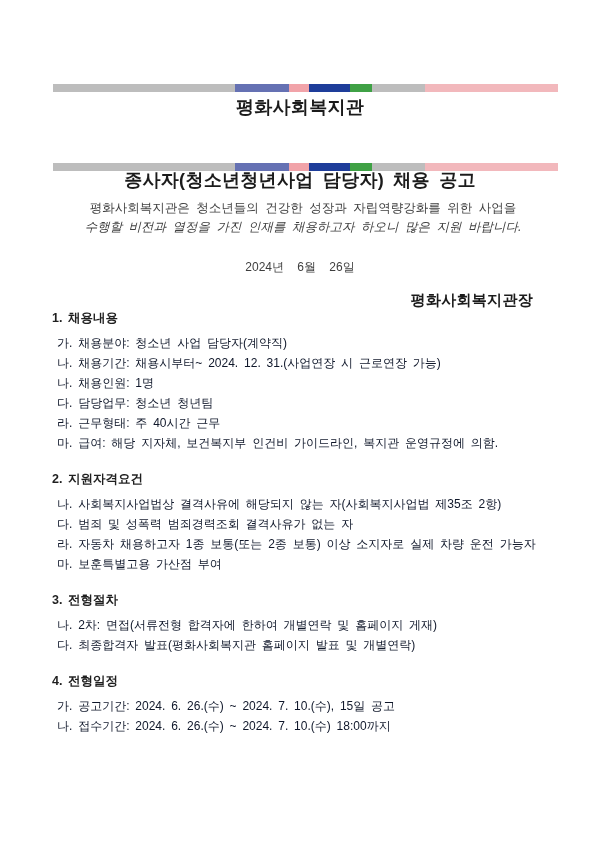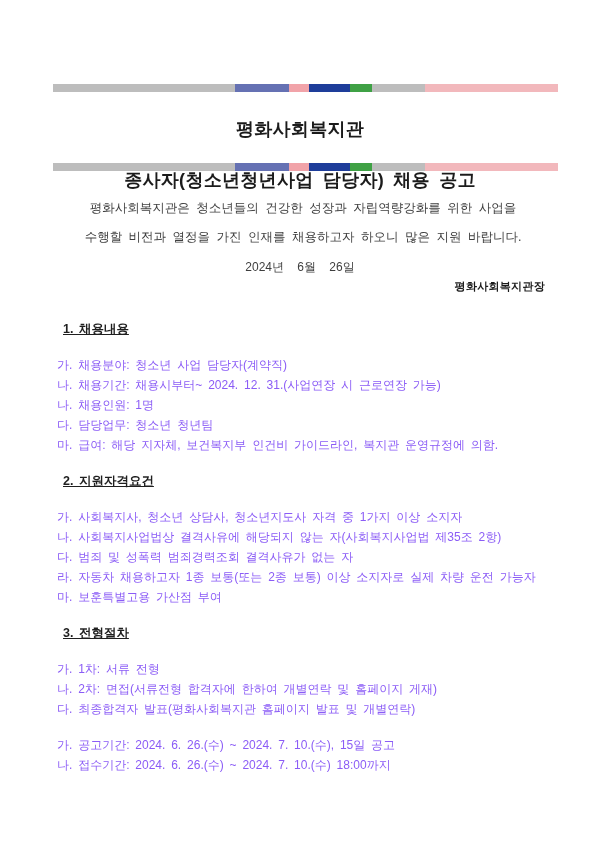--- a/index.html
+++ b/index.html
@@ -27,78 +27,77 @@
     left: 0; right: 0;
     margin: 0;
     text-align: center;
     font-size: 18px;
     line-height: 24px;
     font-weight: bold;
     color: #1b1b1b;
     word-spacing: 4px;
     letter-spacing: 0.3px;
   }
-  .title-line.l1 { top: 117px; text-align: center; }
+  .title-line.l1 { top: 95px; text-align: center; }
   .title-line.l2 { top: 129px; margin-top: 39px; }
   .intro-line {
     position: absolute;
     left: 0; right: 0;
     margin: 0;
     text-align: center;
     font-size: 12.5px;
     line-height: 18px;
     color: #3e3e3e;
     word-spacing: 3px;
     padding-left: 6px;
   }
   .intro-line.l1 { top: 199px; }
-  .intro-line.l2 { top: 228px; }
+  .intro-line.l2 { top: 218px; font-style: italic; }
   .date-line {
     position: absolute;
     top: 259px;
     left: 0; right: 0;
     margin: 0;
     text-align: center;
     font-size: 12px;
     color: #3e3e3e;
     white-space: pre;
   }
   .signer-line {
     position: absolute;
     top: 279px;
     right: 55px;
-    margin: 0;
+    margin: 12px;
     text-align: right;
-    font-size: 11px;
+    font-size: 15px;
     font-weight: bold;
     color: #1b1b1b;
     letter-spacing: 0.3px;
   }
   .sections {
     position: absolute;
     top: 303px;
     left: 47px;
     right: 30px;
   }
   .section { margin: 0 0 16px 0; }
   .section-heading {
-    margin: 16px;
+    margin: 5px;
     font-size: 12.5px;
     font-weight: bold;
     line-height: 20px;
     color: #1f1f1f;
     word-spacing: 2px;
-    text-decoration: underline;
   }
   .section-item {
     margin: 0;
     padding-left: 10px;
     font-size: 12px;
     line-height: 20px;
-    color: #8b5cf6;
+    color: #0f172a;
     word-spacing: 2.5px;
     white-space: nowrap;
   }
   .section-item.indent-1 { padding-left: 30px; }
 </style>
 </head>
 <body>
 
 <div class="page">
 
@@ -131,35 +130,35 @@
   <p class="date-line">2024년    6월    26일</p>
   <p class="signer-line">평화사회복지관장</p>
 
   <div class="sections" id="sections">
       <div class="section">
         <p class="section-heading">1. 채용내용</p>
         <p class="section-item">가. 채용분야: 청소년 사업 담당자(계약직)</p>
         <p class="section-item">나. 채용기간: 채용시부터~ 2024. 12. 31.(사업연장 시 근로연장 가능)</p>
         <p class="section-item">나. 채용인원: 1명</p>
         <p class="section-item">다. 담당업무: 청소년 청년팀</p>
+        <p class="section-item">라. 근무형태: 주 40시간 근무</p>
         <p class="section-item">마. 급여: 해당 지자체, 보건복지부 인건비 가이드라인, 복지관 운영규정에 의함.</p>
       </div>
       <div class="section">
         <p class="section-heading">2. 지원자격요건</p>
-        <p class="section-item">가. 사회복지사, 청소년 상담사, 청소년지도사 자격 중 1가지 이상 소지자</p>
         <p class="section-item">나. 사회복지사업법상 결격사유에 해당되지 않는 자(사회복지사업법 제35조 2항)</p>
         <p class="section-item">다. 범죄 및 성폭력 범죄경력조회 결격사유가 없는 자</p>
         <p class="section-item">라. 자동차 채용하고자 1종 보통(또는 2종 보통) 이상 소지자로 실제 차량 운전 가능자</p>
         <p class="section-item">마. 보훈특별고용 가산점 부여</p>
       </div>
       <div class="section">
         <p class="section-heading">3. 전형절차</p>
-        <p class="section-item">가. 1차: 서류 전형</p>
         <p class="section-item">나. 2차: 면접(서류전형 합격자에 한하여 개별연락 및 홈페이지 게재)</p>
         <p class="section-item">다. 최종합격자 발표(평화사회복지관 홈페이지 발표 및 개별연락)</p>
       </div>
       <div class="section">
+        <p class="section-heading">4. 전형일정</p>
         <p class="section-item">가. 공고기간: 2024. 6. 26.(수) ~ 2024. 7. 10.(수), 15일 공고</p>
         <p class="section-item">나. 접수기간: 2024. 6. 26.(수) ~ 2024. 7. 10.(수) 18:00까지</p>
       </div>
     </div>
 
 </div>
 
 </body></html>

